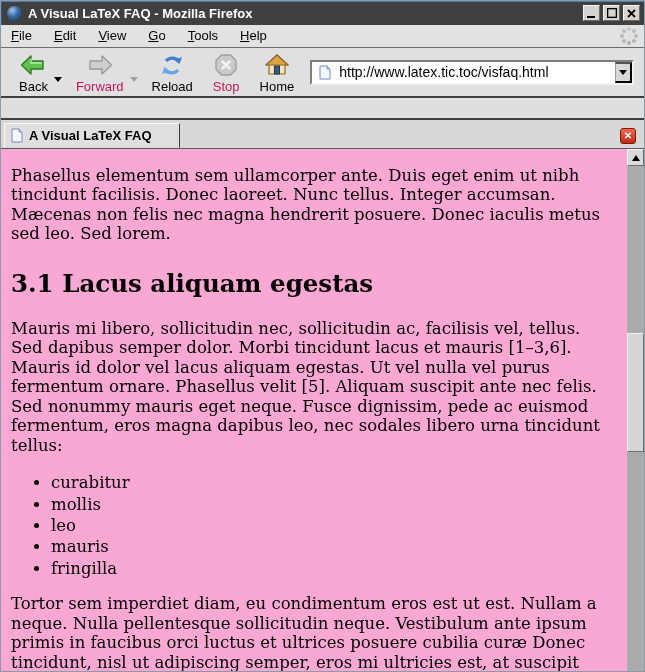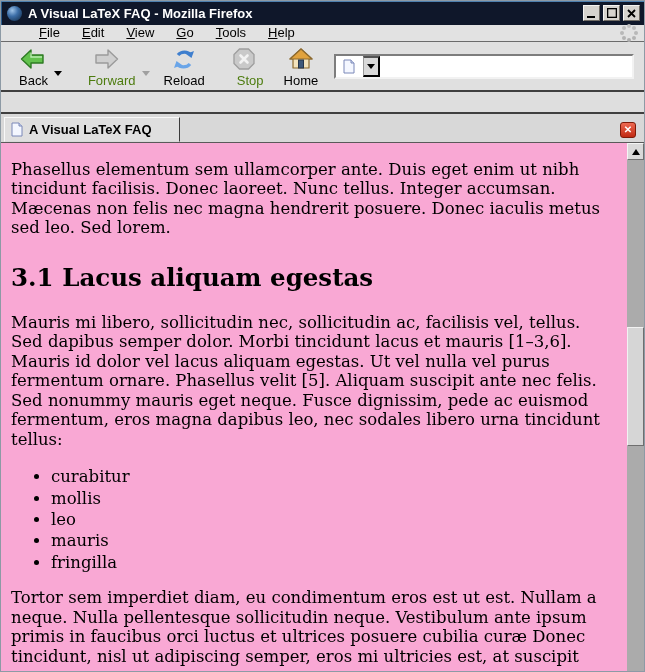--- a/index.html
+++ b/index.html
@@ -7,21 +7,21 @@
   body { font-family:"Liberation Sans", sans-serif; }
 
   .window {
     position:relative; width:645px; height:672px;
     background:#dcdcdc; border:1px solid #8d9aa5;
     overflow:hidden;
   }
 
   
   .titlebar {
-    height:24px; background:#0f172a;
+    height:24px; background:#404040;
     box-shadow:inset 0 1px 0 #4d7fae, inset 1px 0 0 #2a5b8c;
     display:flex; align-items:center; padding:0 4px 0 6px;
   }
   .globe {
     width:15px; height:15px; border-radius:50%;
     background:radial-gradient(circle at 35% 30%, #9fc3e8 0%, #3c6ea8 40%, #10263f 100%);
     margin-right:6px; flex:none;
   }
   .title-text {
     color:#ffffff; font-weight:bold; font-size:13px; flex:1;
@@ -30,22 +30,22 @@
   .winbtns { display:flex; gap:3px; }
   .winbtn {
     width:17px; height:16px; background:#d6d3ce;
     border:1px solid; border-color:#f5f4f2 #6e6a63 #6e6a63 #f5f4f2;
     display:flex; align-items:center; justify-content:center; padding:0;
   }
   .winbtn svg { display:block; }
 
   
   .menubar {
-    height:17px; background:#e2e2e2; border-bottom:1px solid #6b6b6b;
-    display:flex; align-items:center; padding:0 6px 0 28px; gap:2px;
+    height:23px; background:#e2e2e2; border-bottom:1px solid #6b6b6b;
+    display:flex; align-items:center; padding:0 6px 0 0; gap:2px;
   }
   .menu-item {
     display:inline-block; font-size:13px; color:#000;
     padding:3px 10px 4px 10px; cursor:default;
   }
   .menu-item::first-letter { text-decoration:underline; }
   .throbber { margin-left:auto; position:relative; width:18px; height:18px; }
   .throbber i {
     position:absolute; left:7px; top:7px; width:4px; height:4px; border-radius:50%;
     background:#b9b9b9;
@@ -59,21 +59,21 @@
   .toolbar {
     height:50px; background:#e0e0e0; border-bottom:2px solid #3f3f3f;
     display:flex; align-items:center; padding:0 8px 0 12px;
   }
   .tbtn {
     display:flex; flex-direction:column; align-items:center; justify-content:center;
     background:transparent; border:none; padding:2px 6px 1px 6px; gap:1px;
   }
   .tbtn .icon { height:26px; display:flex; align-items:center; }
   .tbtn .lbl { font-size:13px; color:#000; }
-  .tbtn.disabled .lbl { color:#4d7c0f;margin-left:12px; }
+  .tbtn.disabled .lbl { color:#be185d; }
   .drop {
     width:0; height:0; border-left:4px solid transparent; border-right:4px solid transparent;
     border-top:5px solid #000; margin:14px 8px 0 0;
   }
   .drop.disabled { border-top-color:#a0a0a0; }
   .spacer8 { width:8px; }
 
   
   .urlbar {
     flex:1; height:25px; margin-left:10px; margin-right:2px;
@@ -261,20 +261,21 @@
       <span class="lbl">Home</span>
     </button>
 
     <div class="urlbar">
       <span class="pageicon">
         <svg class="pageicon-svg" width="12" height="15" viewBox="0 0 12 15">
           <path d="M1 1 h7 l3 3 v10 h-10 Z" fill="#f4f7ff" stroke="#7a88b8" stroke-width="1"></path>
           <path d="M8 1 v3 h3" fill="#ccd6ee" stroke="#7a88b8" stroke-width="1"></path>
         </svg>
       </span>
+      <input type="text" value="http://www.latex.tic.toc/visfaq.html" style="">
       <button class="url-drop">
           <b></b>
         </button>
     </div>
   </div>
 
   <div class="personalbar"></div>
 
   <div class="tabbar">
     <div class="tab">

